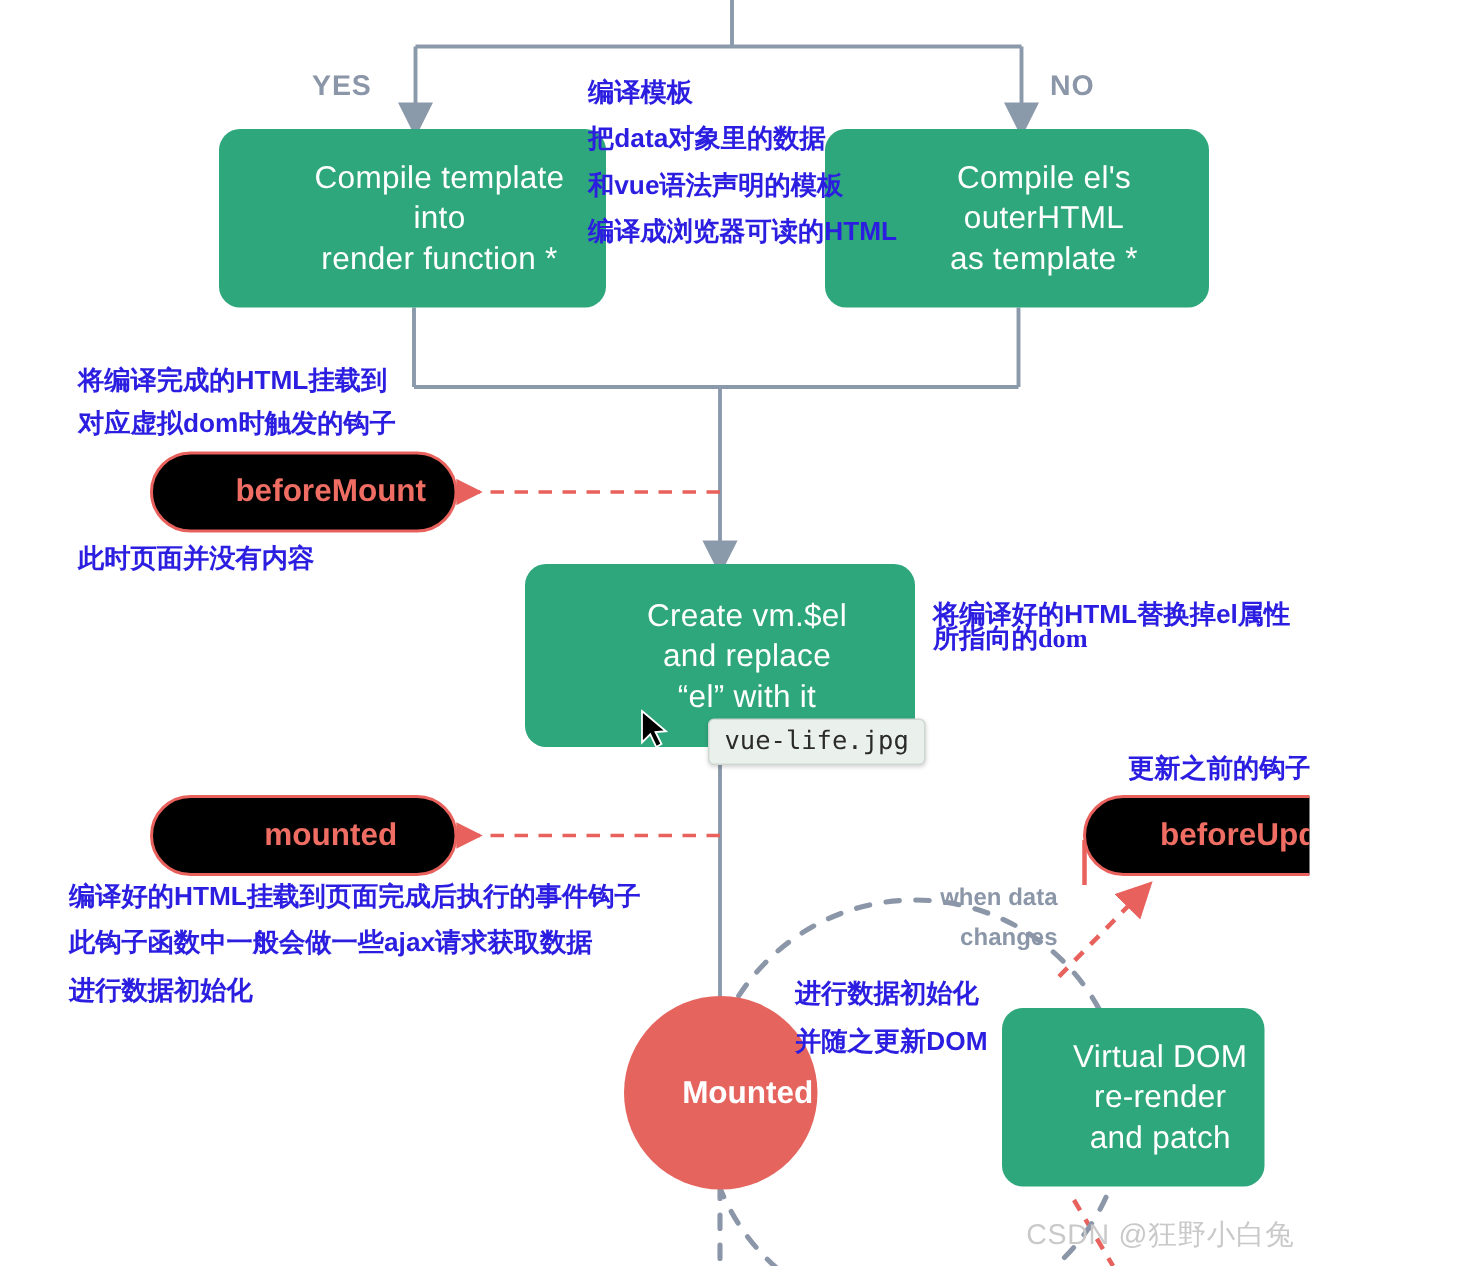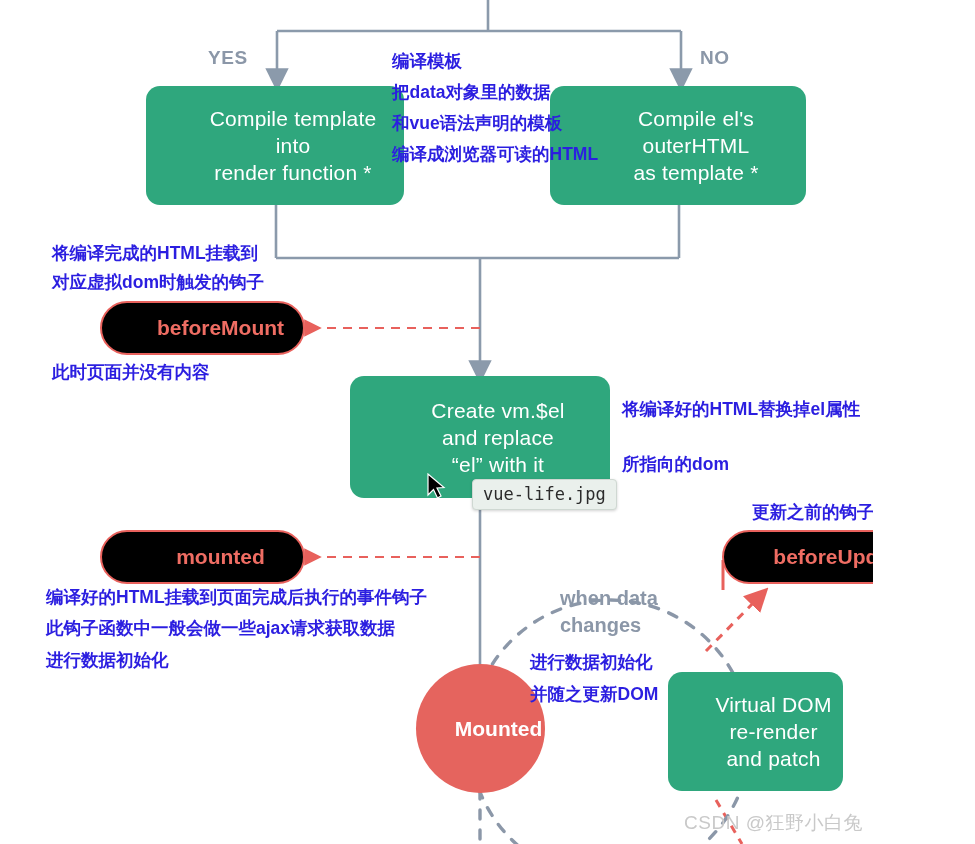--- a/index.html
+++ b/index.html
@@ -60,24 +60,24 @@
   .branch-label {
     position: absolute;
     color: #8b97a8;
     font-size: 19px;
     font-weight: 700;
     letter-spacing: 0.6px;
   }
   .gray-note {
     position: absolute;
     color: #8b97a8;
-    font-size: 20px;
+    font-size: 16px;
     font-weight: 700;
     line-height: 27px;
-    text-align: left;
+    text-align: right;
   }
   .cn-note {
     position: absolute;
     color: #2b1ee0;
     font-size: 17.5px;
     line-height: 29px;
     font-weight: 700;
     white-space: nowrap;
   }
   .cn-note.alert {
@@ -222,21 +222,21 @@
   <div class="cn-note" style="left:392px; top:47px;">编译模板</div>
   <div class="cn-note" style="left:392px; top:78px;">把data对象里的数据</div>
   <div class="cn-note" style="left:392px; top:109px;">和vue语法声明的模板</div>
   <div class="cn-note" style="left:52px; top:239px;">将编译完成的HTML挂载到</div>
 
   <div class="cn-note" style="left:392px; top:140px;">编译成浏览器可读的HTML</div>
   <div class="cn-note" style="left:52px; top:268px;">对应虚拟dom时触发的钩子</div>
   <div class="cn-note" style="left:52px; top:358px;">此时页面并没有内容</div>
 
   <div class="cn-note" style="left:622px; top:395px;">将编译好的HTML替换掉el属性</div>
-  <div class="cn-note" style="left:622px; top:450px;">所指向的dom</div>
+  <div class="cn-note" style="left:622px; top:411px;font-family:Liberation Serif, serif;">所指向的dom</div>
 
   <div class="cn-note" style="left:46px; top:583px;">编译好的HTML挂载到页面完成后执行的事件钩子</div>
   <div class="cn-note" style="left:46px; top:614px;">此钩子函数中一般会做一些ajax请求获取数据</div>
   <div class="cn-note" style="left:46px; top:646px;">进行数据初始化</div>
 
   <div class="cn-note" style="left:752px; top:498px;">更新之前的钩子</div>
 
   <div class="cn-note" style="left:530px; top:648px;">进行数据初始化</div>
   <div class="cn-note" style="left:530px; top:680px;">并随之更新DOM</div>
 

